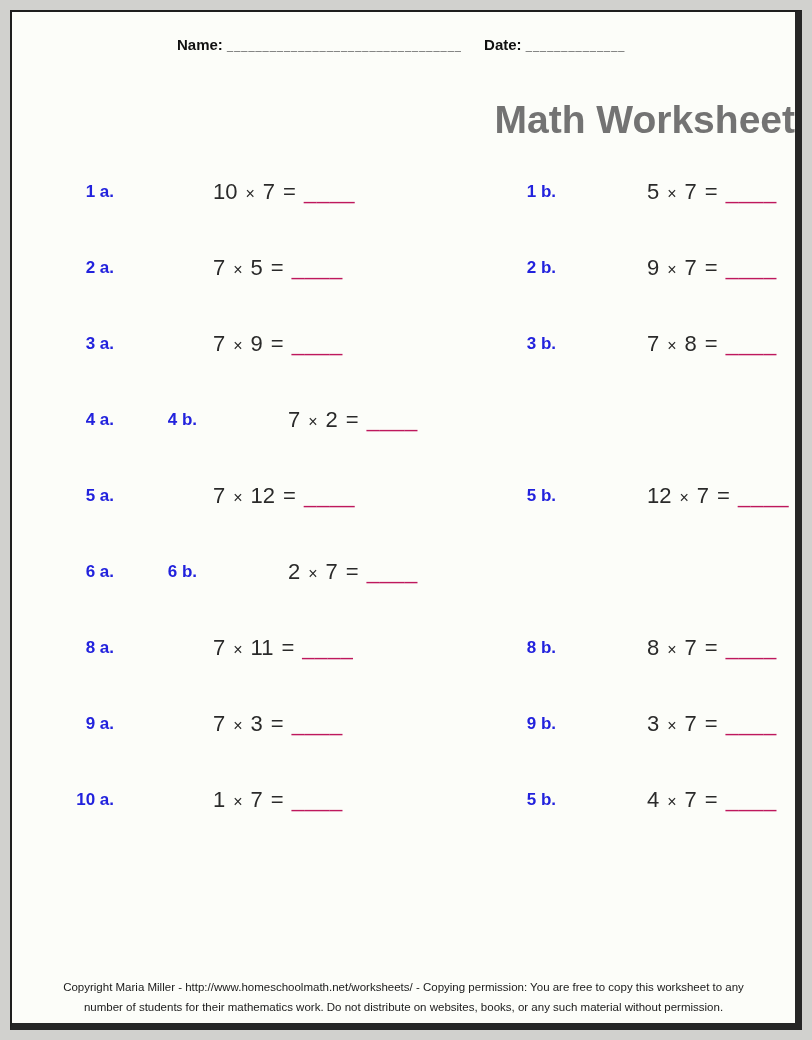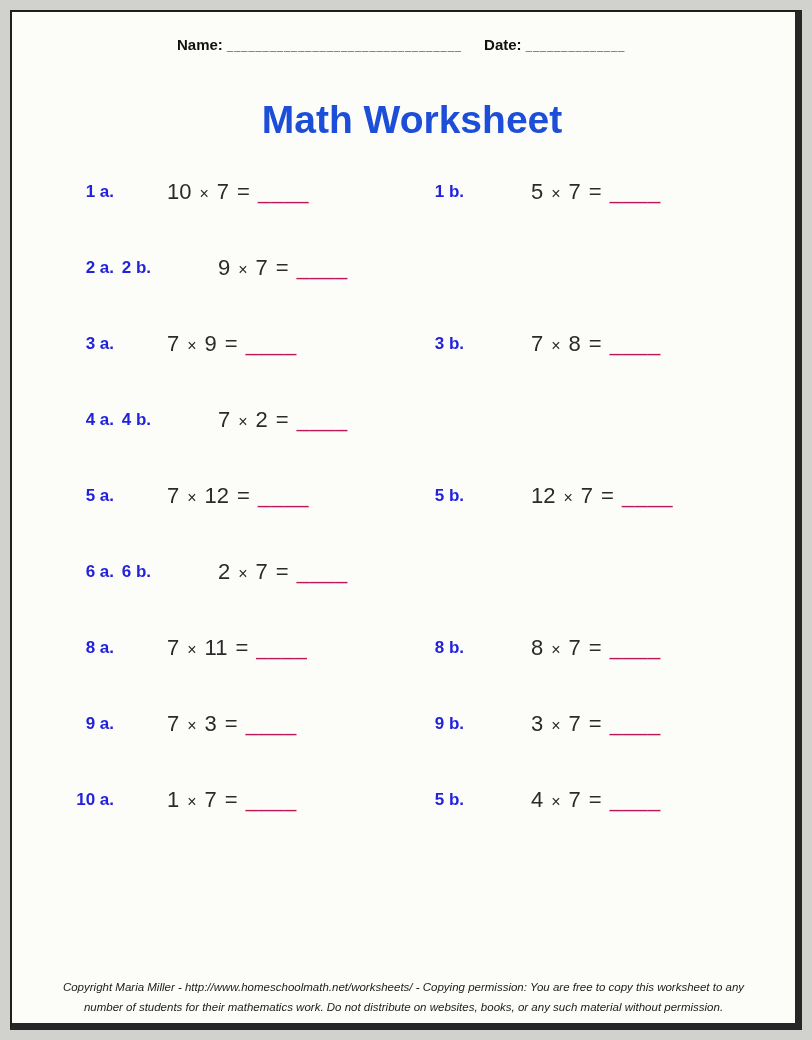--- a/index.html
+++ b/index.html
@@ -34,56 +34,56 @@
   .hlabel { font-weight: bold; }
   .hlabel.date { margin-left: 18px; }
   .hline {
     color: #5a5a5a;
     font-weight: normal;
     letter-spacing: 1px;
     font-size: 11px;
   }
   .title {
     margin: 40px 0 0 0;
-    text-align: center;
+    text-align: right;
     font-size: 39px;
     line-height: 44px;
     font-weight: bold;
-    color: #1d4ed8;
+    color: #737373;
     padding-left: 17px;
   }
   .problems { margin-top: 12px; }
   .row {
     display: flex;
     align-items: center;
     height: 76px;
+    gap: 46px;
   }
   .lbl {
     font-weight: bold;
     color: #2222dd;
     font-size: 17px;
     white-space: nowrap;
   }
   .lbl-a { width: 102px; text-align: right; }
   .lbl-b { width: 37px;  text-align: right; }
   .prob {
     font-size: 22px;
     color: #2a2a2a;
     white-space: nowrap;
   }
   .prob-a { margin-left: 53px; width: 260px; }
-  .prob-b { margin-left: 67px; flex: 1; }
+  .prob-b { margin-left: 45px; flex: 1; }
   .op { font-size: 16px; margin: 0 8px; }
   .eq { margin: 0 8px; }
   .blank { letter-spacing: 0.5px; color: #be185d; }
   .footer {
     position: absolute;
     left: 0; right: 0; bottom: 6px;
     text-align: center;
-    font-style: italic;
     font-size: 11.5px;
     line-height: 20px;
     color: #1a1a1a;
   }
 </style>
 </head>
 <body>
 
 <div class="page">
 
@@ -100,20 +100,21 @@
 
     <div class="row">
       <span class="lbl lbl-a">1 a.</span>
       <span class="prob prob-a"><span>10</span><span class="op">×</span><span>7</span><span class="eq">=</span><span class="blank">____</span></span>
       <span class="lbl lbl-b">1 b.</span>
       <span class="prob prob-b"><span>5</span><span class="op">×</span><span>7</span><span class="eq">=</span><span class="blank">____</span></span>
     </div>
 
     <div class="row">
       <span class="lbl lbl-a">2 a.</span>
+      <span class="prob prob-a"><span>7</span><span class="op">×</span><span>5</span><span class="eq">=</span><span class="blank">____</span></span>
       <span class="lbl lbl-b">2 b.</span>
       <span class="prob prob-b"><span>9</span><span class="op">×</span><span>7</span><span class="eq">=</span><span class="blank">____</span></span>
     </div>
 
     <div class="row">
       <span class="lbl lbl-a">3 a.</span>
       <span class="prob prob-a"><span>7</span><span class="op">×</span><span>9</span><span class="eq">=</span><span class="blank">____</span></span>
       <span class="lbl lbl-b">3 b.</span>
       <span class="prob prob-b"><span>7</span><span class="op">×</span><span>8</span><span class="eq">=</span><span class="blank">____</span></span>
     </div>

